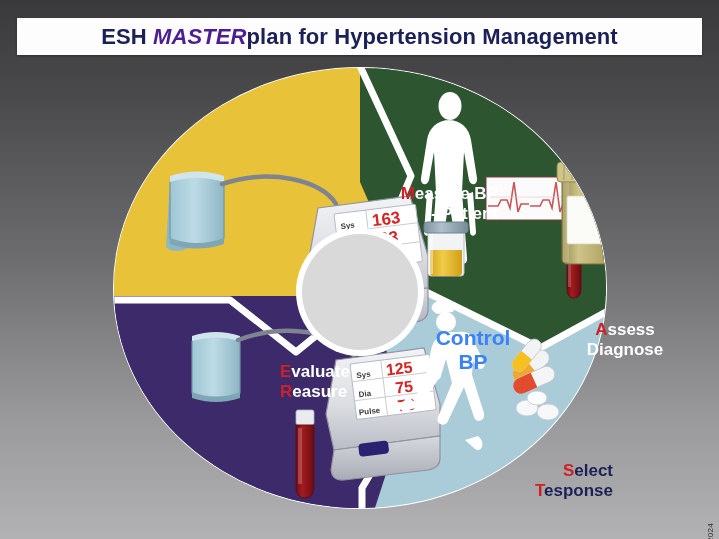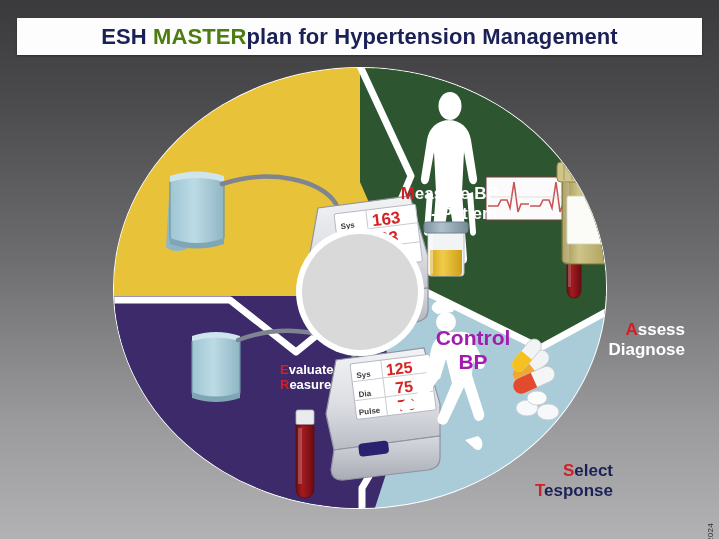--- a/index.html
+++ b/index.html
@@ -15,49 +15,49 @@
   .title-bar{
     position:absolute;left:17px;top:18px;width:685px;height:37px;
     background:#fdfdfd;
     display:flex;align-items:center;justify-content:center;
     box-shadow:0 1px 2px rgba(0,0,0,.35);
   }
   .title-text{
     font-size:22px;font-weight:bold;letter-spacing:.1px;white-space:nowrap;
     color:#1b2156;
   }
-  .title-text .red{color:#4d7c0f;}
+  .title-text .red{color:#4c1d95;font-style:italic;}
 
   
   .wheel{position:absolute;left:110px;top:64px;width:500px;height:448px;}
   .wheel svg{display:block;width:100%;height:100%;}
 
   
   .lbl{position:absolute;pointer-events:none;line-height:1.18;font-weight:bold;}
   .lbl .cap{color:#cf2027;}
 
   #lbl-measure{
     left:238px;top:120px;width:150px;text-align:right;
     font-size:17px;color:#ffffff;
   }
   #lbl-assess{
-    left:455px;top:256px;width:120px;text-align:right;
+    left:455px;top:256px;width:120px;text-align:center;
     font-size:17px;color:#ffffff;
   }
   #lbl-evaluate{
     left:170px;top:298px;width:150px;text-align:left;
-    font-size:13px;color:#ffffff;
+    font-size:17px;color:#ffffff;
   }
   #lbl-select{
     left:363px;top:397px;width:140px;text-align:right;
     font-size:17px;color:#1b2156;
   }
   #lbl-center{
     left:305px;top:262px;width:116px;text-align:center;
-    font-size:21px;color:#a21caf;line-height:1.14;
+    font-size:21px;color:#3b82f6;line-height:1.14;
   }
 
   
   .copyright{
     position:absolute;right:4px;bottom:16px;
     transform:rotate(-90deg);transform-origin:100% 100%;
     font-size:8px;color:#2a2a2a;white-space:nowrap;letter-spacing:.3px;
   }
 </style>
 </head>

